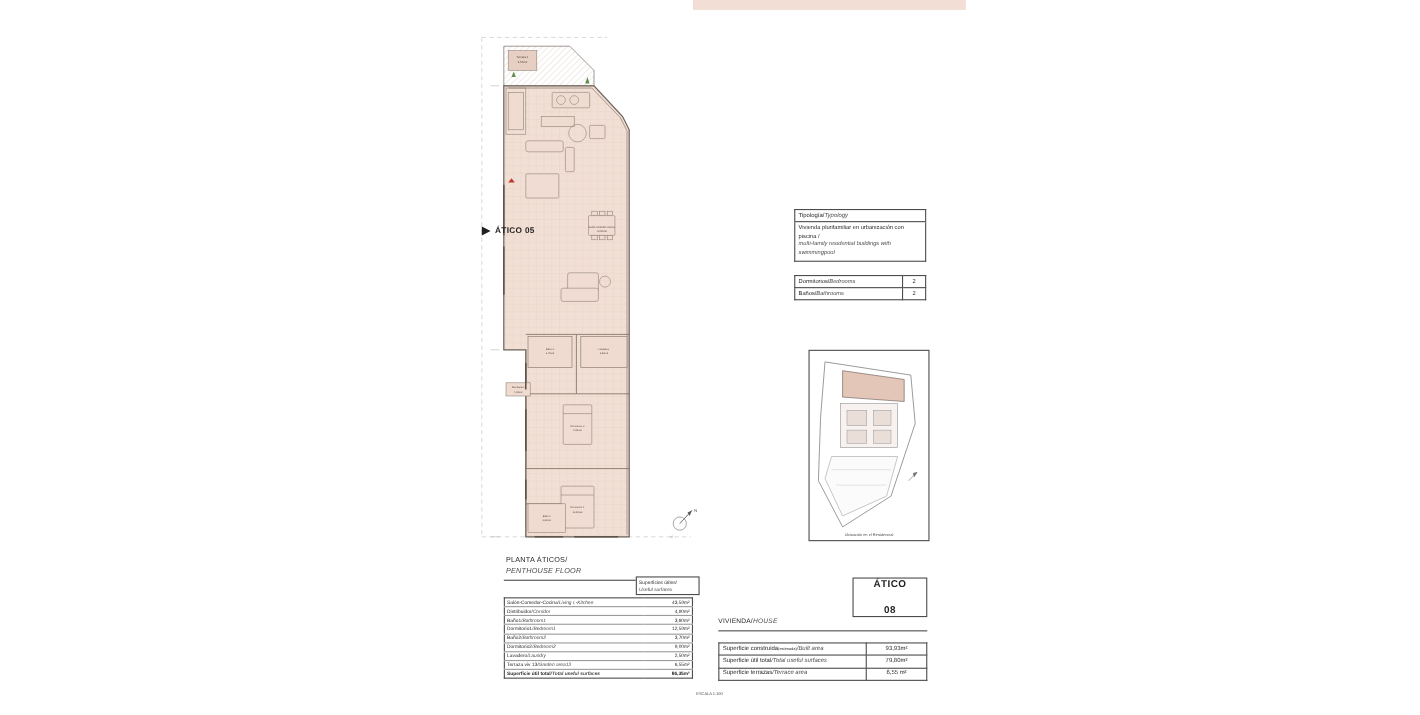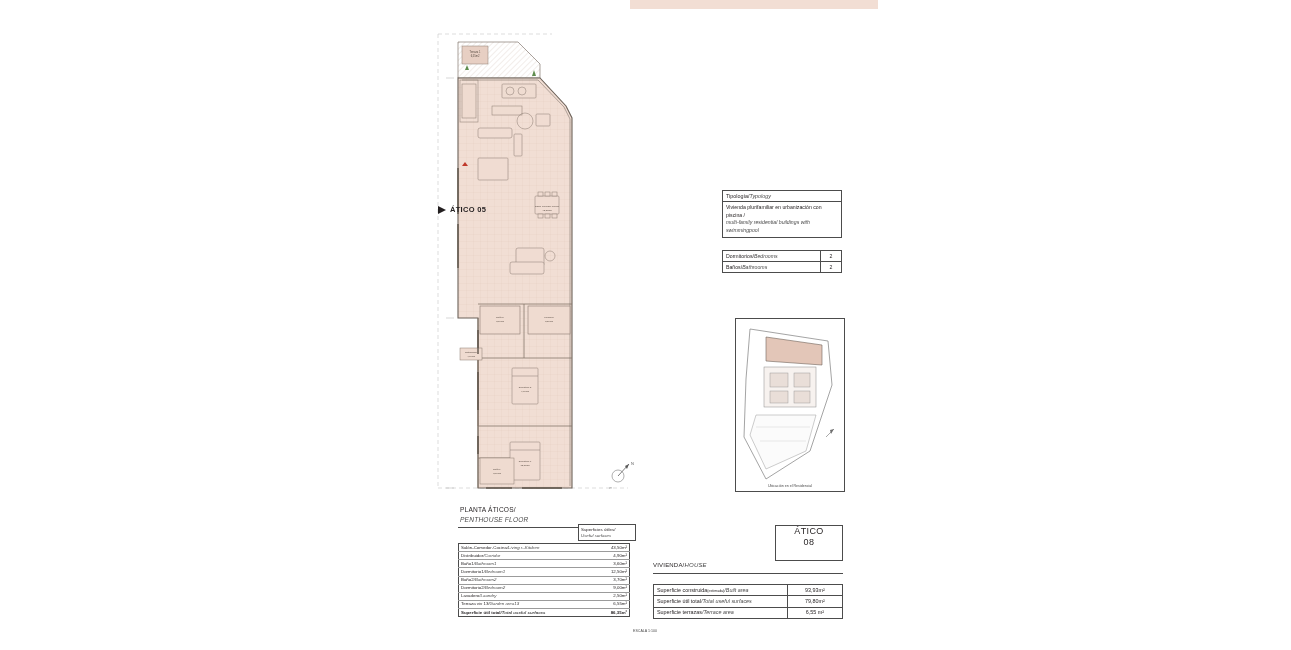--- a/index.html
+++ b/index.html
@@ -129,23 +129,23 @@
     position: absolute;
     left: 775px;
     top: 525px;
     width: 66px;
     height: 34px;
     border: .7px solid #4c4c4c;
     background: #fff;
     display: flex;
     flex-direction: column;
     align-items: center;
-    justify-content: flex-start;
+    justify-content: space-between;
     font-size: 9px;
-    font-weight: normal;
+    font-weight: bold;
     letter-spacing: .4px;
     line-height: 1.25;
   }
   .vivienda-label {
     position: absolute;
     left: 653px;
     top: 562px;
     font-size: 6px;
     letter-spacing: .2px;
   }

